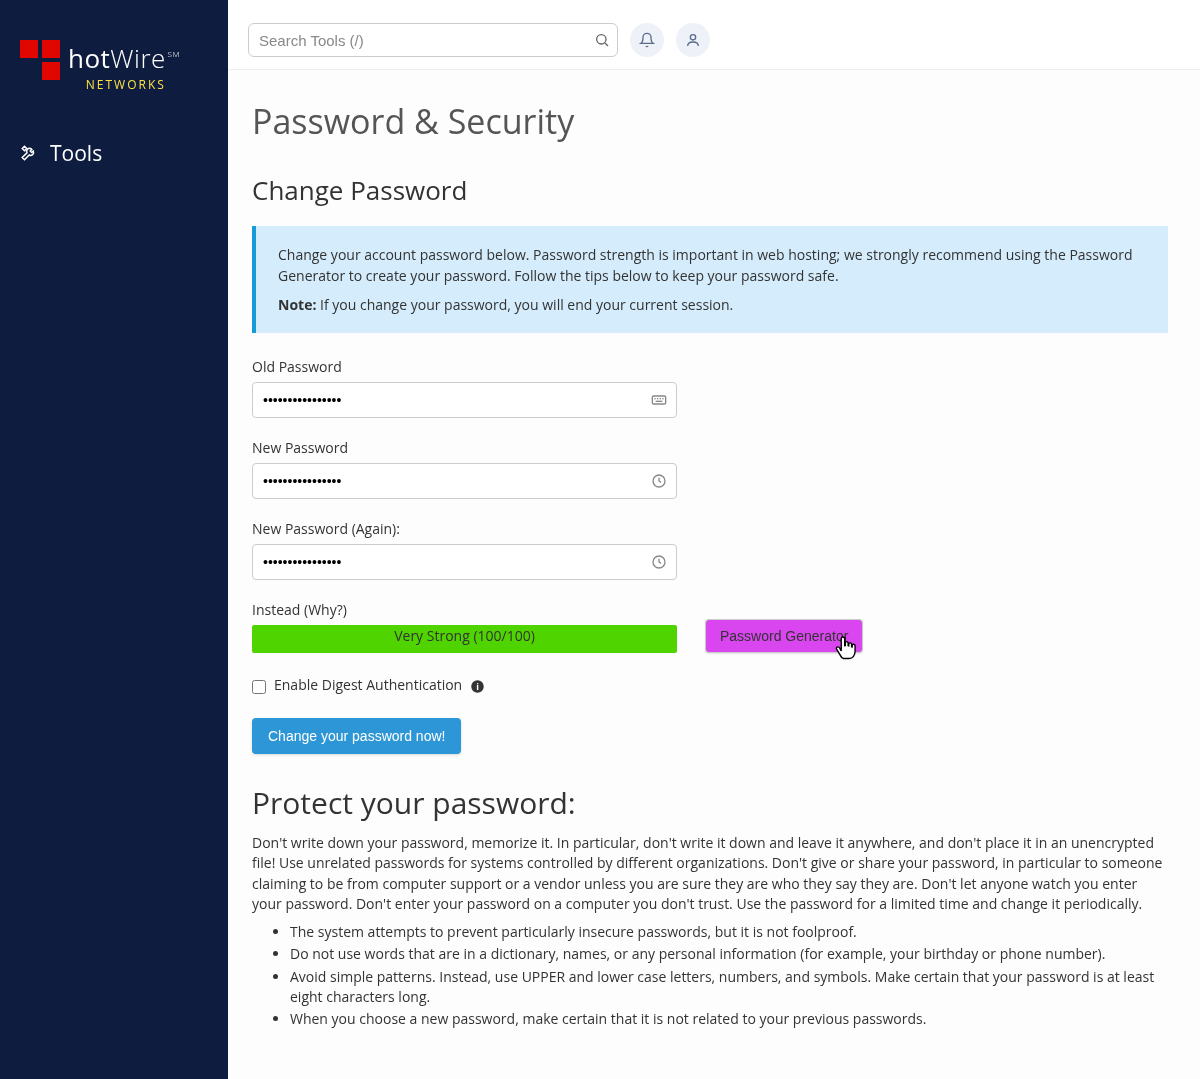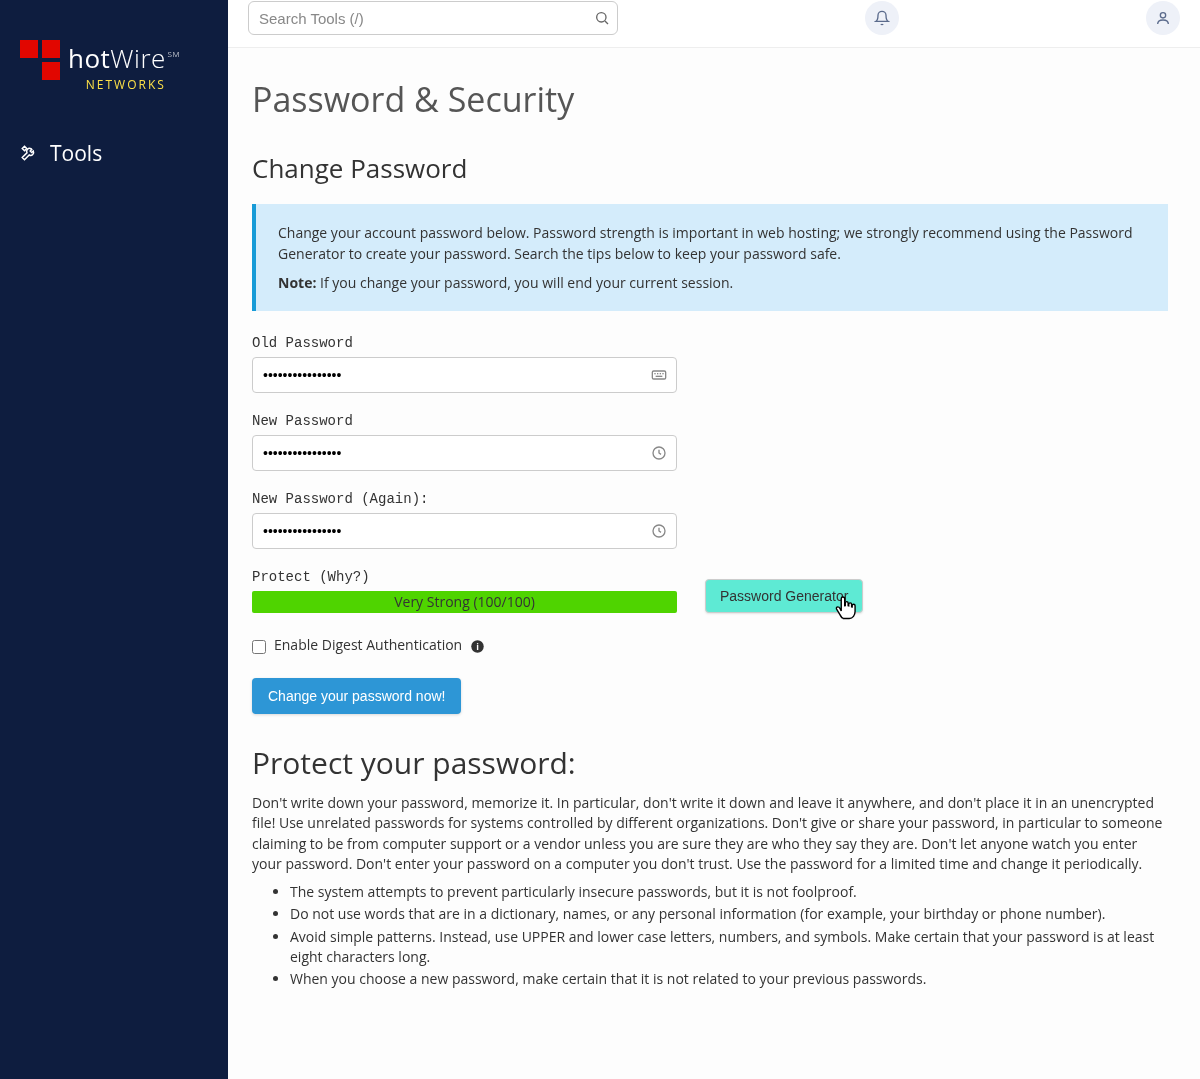--- a/index.html
+++ b/index.html
@@ -13,41 +13,41 @@
 .logo-squares .sq { width: 18px; height: 18px; background: #e10600; }
 .logo-squares .sq.blank { background: transparent; }
 .logo-text { color: #fff; }
 .logo-text .line1 { font-size: 26px; font-weight: 300; letter-spacing: 0.5px; position: relative; }
 .logo-text .line1 .hot { font-weight: 400; }
 .logo-text .line1 .sm { font-size: 8px; position: absolute; top: 8px; right: -14px; }
 .logo-text .line2 { font-size: 12px; letter-spacing: 2px; color: #fde047; text-align: right; }
 .side-nav { padding: 10px 20px; }
 .side-nav-item { display: flex; align-items: center; gap: 12px; color: #fff; font-size: 21px; padding: 6px 0; cursor: pointer; }
 .main { flex: 1; display: flex; flex-direction: column; }
-.topbar { display: flex; justify-content: space-between; align-items: center; padding: 1px 20px 12px; gap: 12px; border-bottom: 1px solid #eee; }
+.topbar { display: flex; justify-content: flex-start; align-items: center; padding: 23px 20px 12px; gap: 12px; border-bottom: 1px solid #eee; }
 .search-wrap { position: relative; width: 370px; }
 .search-input { width: 100%; height: 34px; border: 1px solid #ccc; border-radius: 6px; padding: 0 36px 0 10px; font-size: 15px; color: #555; outline: none; }
 .search-input::placeholder { color: #888; }
 .search-btn { position: absolute; right: 8px; top: 50%; transform: translateY(-50%); background: none; border: none; cursor: pointer; color: #666; }
 .icon-btn { width: 34px; height: 34px; border-radius: 50%; background: #eef1f8; border: none; display: flex; align-items: center; justify-content: center; cursor: pointer; color: #5b6b8c; }
 .content { padding: 20px 32px 20px 24px; flex: 1; background: #fdfdfd; }
 h1.page-title { font-size: 34px; font-weight: 400; color: #555; margin: 8px 0 28px; }
 h2.section-title { font-size: 26px; font-weight: 400; color: #333; margin-bottom: 18px; }
 .info-box { background: #d4ecfb; border-left: 4px solid #179bd7; padding: 18px 22px; margin-bottom: 24px; color: #333; line-height: 1.5; font-size: 14px; }
 .info-box p { margin-bottom: 8px; }
 .info-box p:last-child { margin-bottom: 0; }
 .form-group { margin-bottom: 20px; }
-.form-label { display: block; color: #333; font-size: 14px; margin-bottom: 6px; font-family: Liberation Mono, monospace; }
+.form-label { display: block; color: #333; font-size: 14px; margin-bottom: 6px; }
 .input-wrap { position: relative; width: 425px; }
 .text-input { width: 100%; height: 36px; border: 1px solid #ccc; border-radius: 4px; padding: 0 36px 0 10px; font-size: 14px; outline: none; }
 .input-icon { position: absolute; right: 10px; top: 50%; transform: translateY(-50%); color: #888; }
 .strength-row { display: flex; align-items: flex-end; gap: 28px; margin-bottom: 22px; }
 .strength-left { width: 425px; }
-.strength-bar { height: 22px; background: #4fd400; color: #333; text-align: center; font-size: 14px; line-height: 22px; border-radius: 2px; }
-.gen-btn { padding: 8px 14px; background: #5eead4; border: 1px solid #ccc; border-radius: 4px; cursor: pointer; font-size: 14px; color: #333; box-shadow: 0 1px 2px rgba(0,0,0,0.1); position: relative; }
+.strength-bar { height: 28px; background: #4fd400; color: #333; text-align: center; font-size: 14px; line-height: 22px; border-radius: 2px; }
+.gen-btn { padding: 8px 14px; background: #d946ef; border: 1px solid #ccc; border-radius: 4px; cursor: pointer; font-size: 14px; color: #333; box-shadow: 0 1px 2px rgba(0,0,0,0.1); position: relative; }
 .checkbox-row { display: flex; align-items: flex-end; gap: 8px; margin-bottom: 24px; color: #333; }
 .checkbox-row input[type=checkbox] { width: 14px; height: 14px; }
 .primary-btn { background: #2d96d6; color: #fff; border: none; border-radius: 4px; padding: 10px 16px; font-size: 14px; cursor: pointer; box-shadow: 0 1px 3px rgba(0,0,0,0.15); }
 h2.protect-title { font-size: 30px; font-weight: 400; color: #333; margin: 28px 0 10px; }
 .body-text { color: #333; line-height: 1.45; font-size: 14px; }
 .tips-list { padding-left: 38px; margin-top: 8px; }
 .tips-list li { color: #333; line-height: 1.45; font-size: 14px; margin-bottom: 2px; }
 svg { display: block; }
 .cursor-overlay { position: absolute; pointer-events: none; }
 </style>
@@ -116,21 +116,21 @@
             </svg>
         </span>
       </button>
     </div>
 
     <div class="content">
       <h1 class="page-title">Password &amp; Security</h1>
       <h2 class="section-title">Change Password</h2>
 
       <div class="info-box">
-        <p>Change your account password below. Password strength is important in web hosting; we strongly recommend using the Password Generator to create your password. Search the tips below to keep your password safe.</p>
+        <p>Change your account password below. Password strength is important in web hosting; we strongly recommend using the Password Generator to create your password. Follow the tips below to keep your password safe.</p>
         <p><strong>Note:</strong><span> If you change your password, you will end your current session.</span></p>
       </div>
 
       <div class="form-group">
         <label class="form-label">Old Password</label>
         <div class="input-wrap">
           <input class="text-input" type="text" value="••••••••••••••••" style="">
           <span class="input-icon">
             <svg width="16" height="16" viewBox="0 0 24 24" fill="currentColor">
                 <rect x="2" y="6" width="20" height="12" rx="2" fill="none" stroke="currentColor" stroke-width="2"></rect>
@@ -165,21 +165,21 @@
             <svg width="16" height="16" viewBox="0 0 24 24" fill="none" stroke="currentColor" stroke-width="2">
                 <circle cx="12" cy="12" r="9"></circle>
                 <path d="M12 7v5l3 2"></path>
               </svg>
           </span>
         </div>
       </div>
 
       <div class="strength-row">
         <div class="strength-left">
-          <label class="form-label">Protect (Why?)</label>
+          <label class="form-label">Instead (Why?)</label>
           <div class="strength-bar">Very Strong (100/100)</div>
         </div>
         <div style="position:relative;">
           <button class="gen-btn">Password Generator</button>
           <span class="cursor-overlay" style="left:128px; top:14px;">
             <svg width="28" height="30" viewBox="0 0 24 26" fill="#fff" stroke="#000" stroke-width="1.2">
                 <path d="M9 22c-1 0-2-1-3-3l-3-5c-.5-1 0-2 1-2s1.5.5 2 1.5l1 2V5c0-1 .6-1.5 1.3-1.5S10 4 10 5v6l.5-.1V9c0-1 .5-1.5 1.2-1.5s1.3.5 1.3 1.5v2l.5.1V10c0-1 .5-1.4 1.2-1.4s1.3.4 1.3 1.4v2l.5.1v-1c0-1 .5-1.3 1.2-1.3s1.3.3 1.3 1.3v5c0 3-2 6-5 6H9z"></path>
               </svg>
           </span>
         </div>

